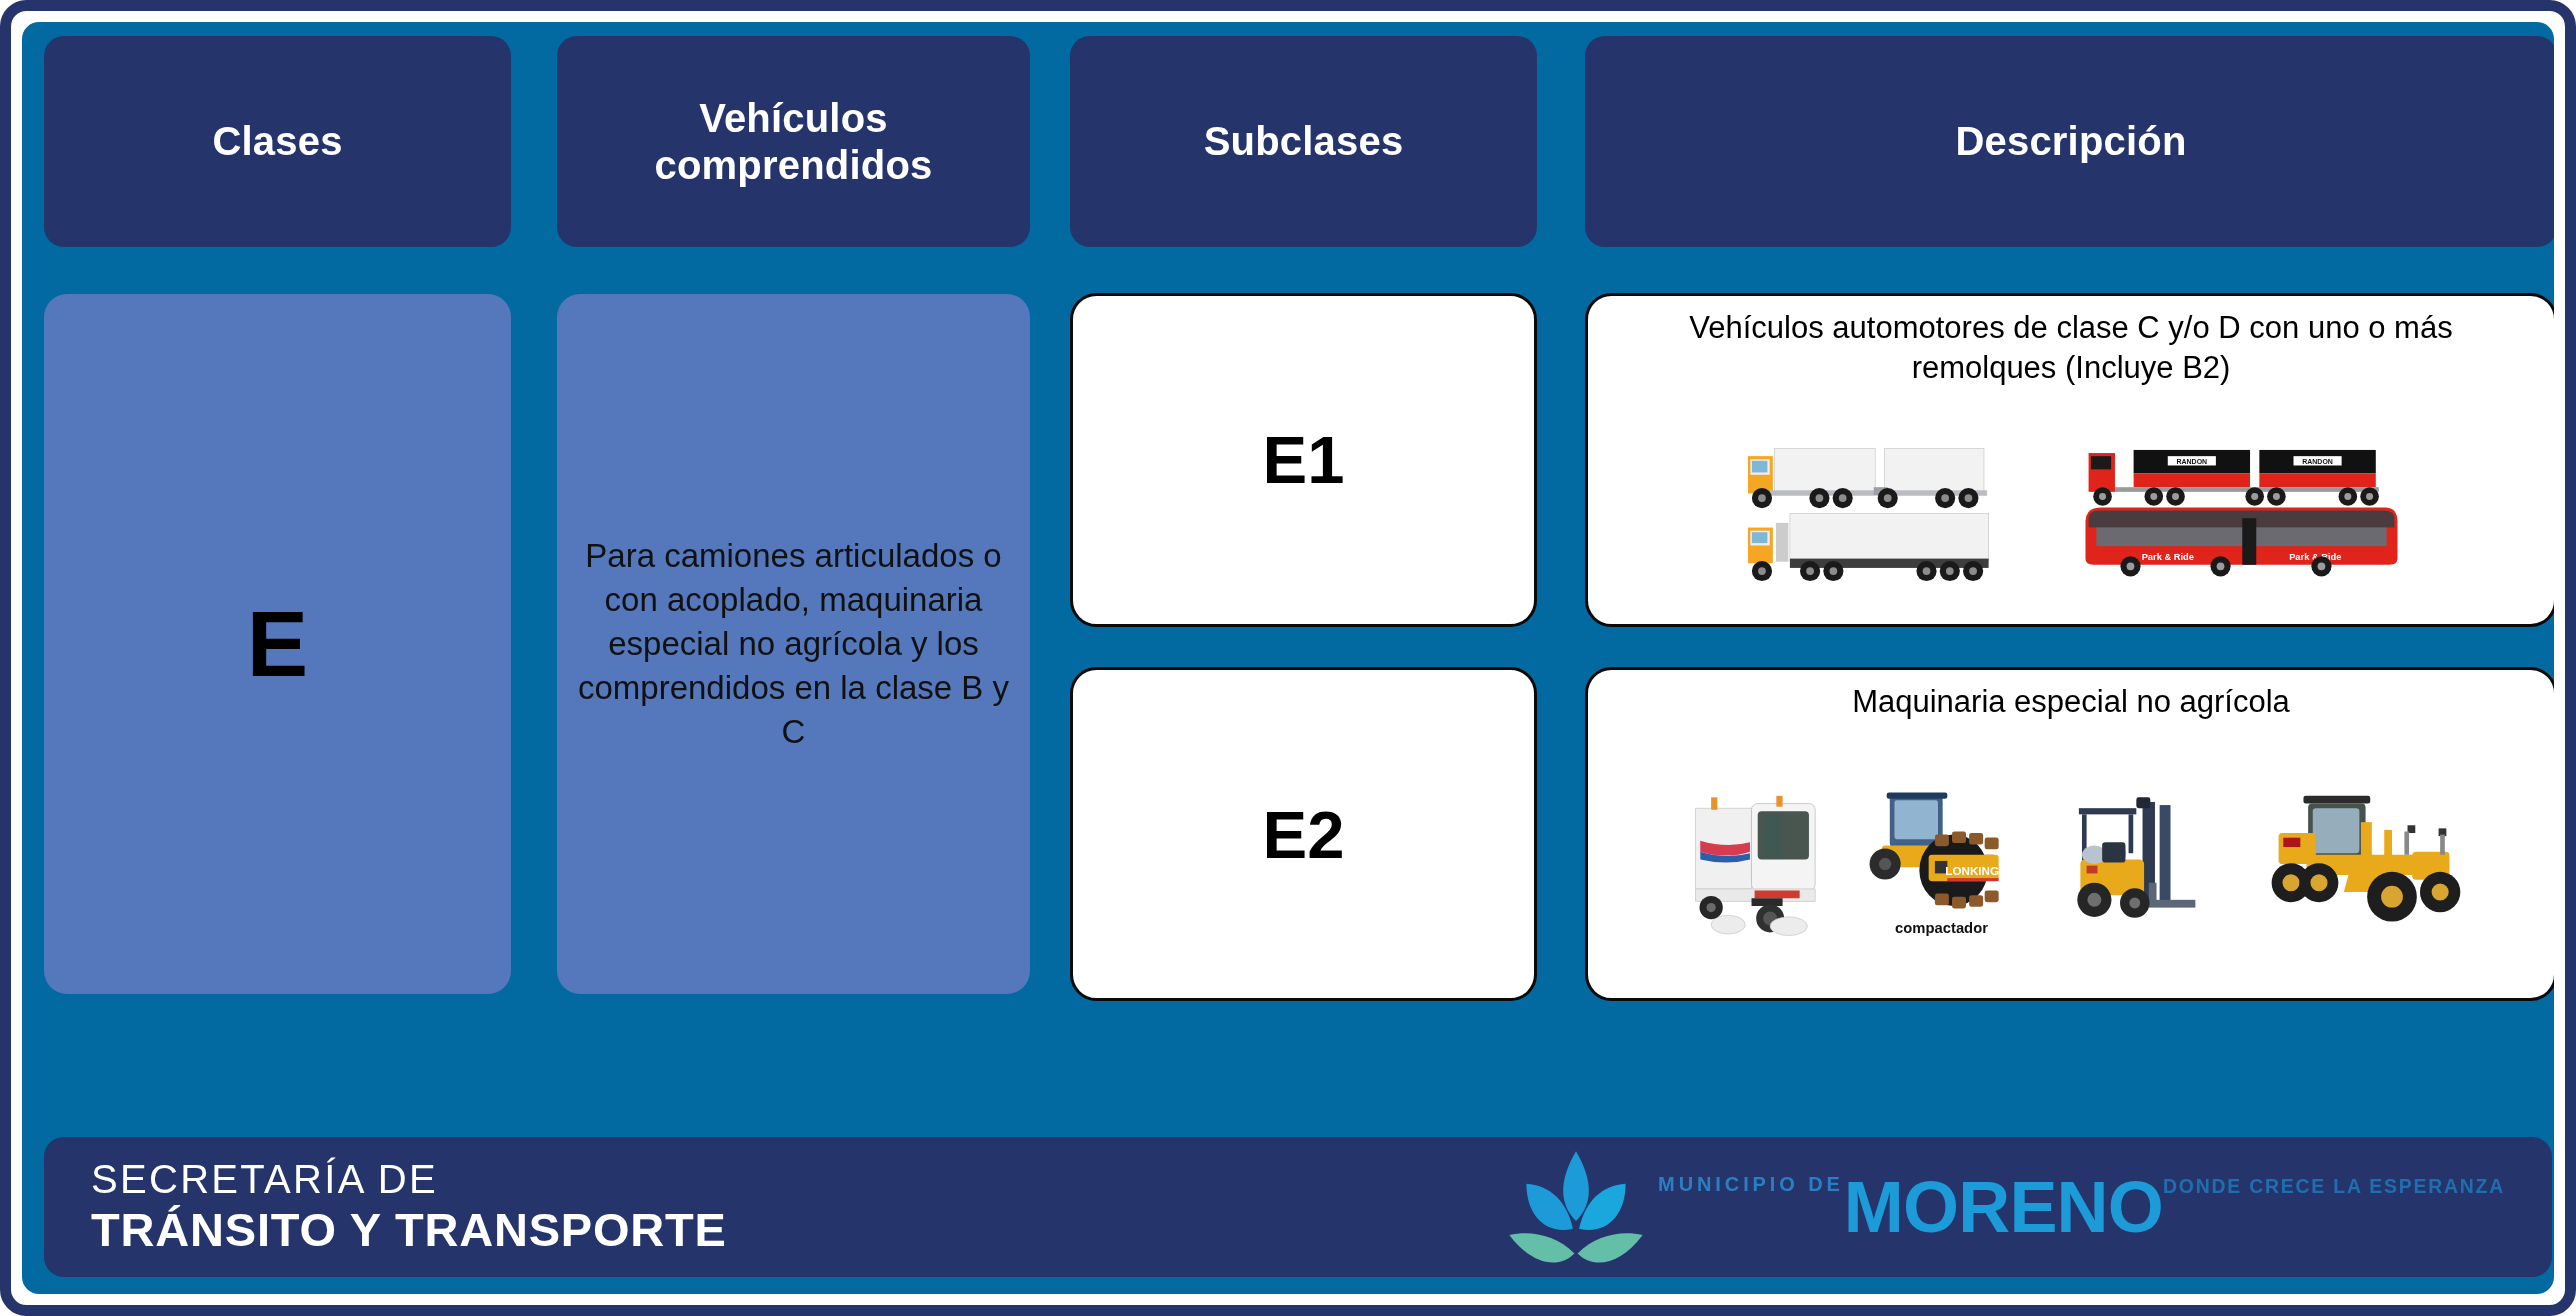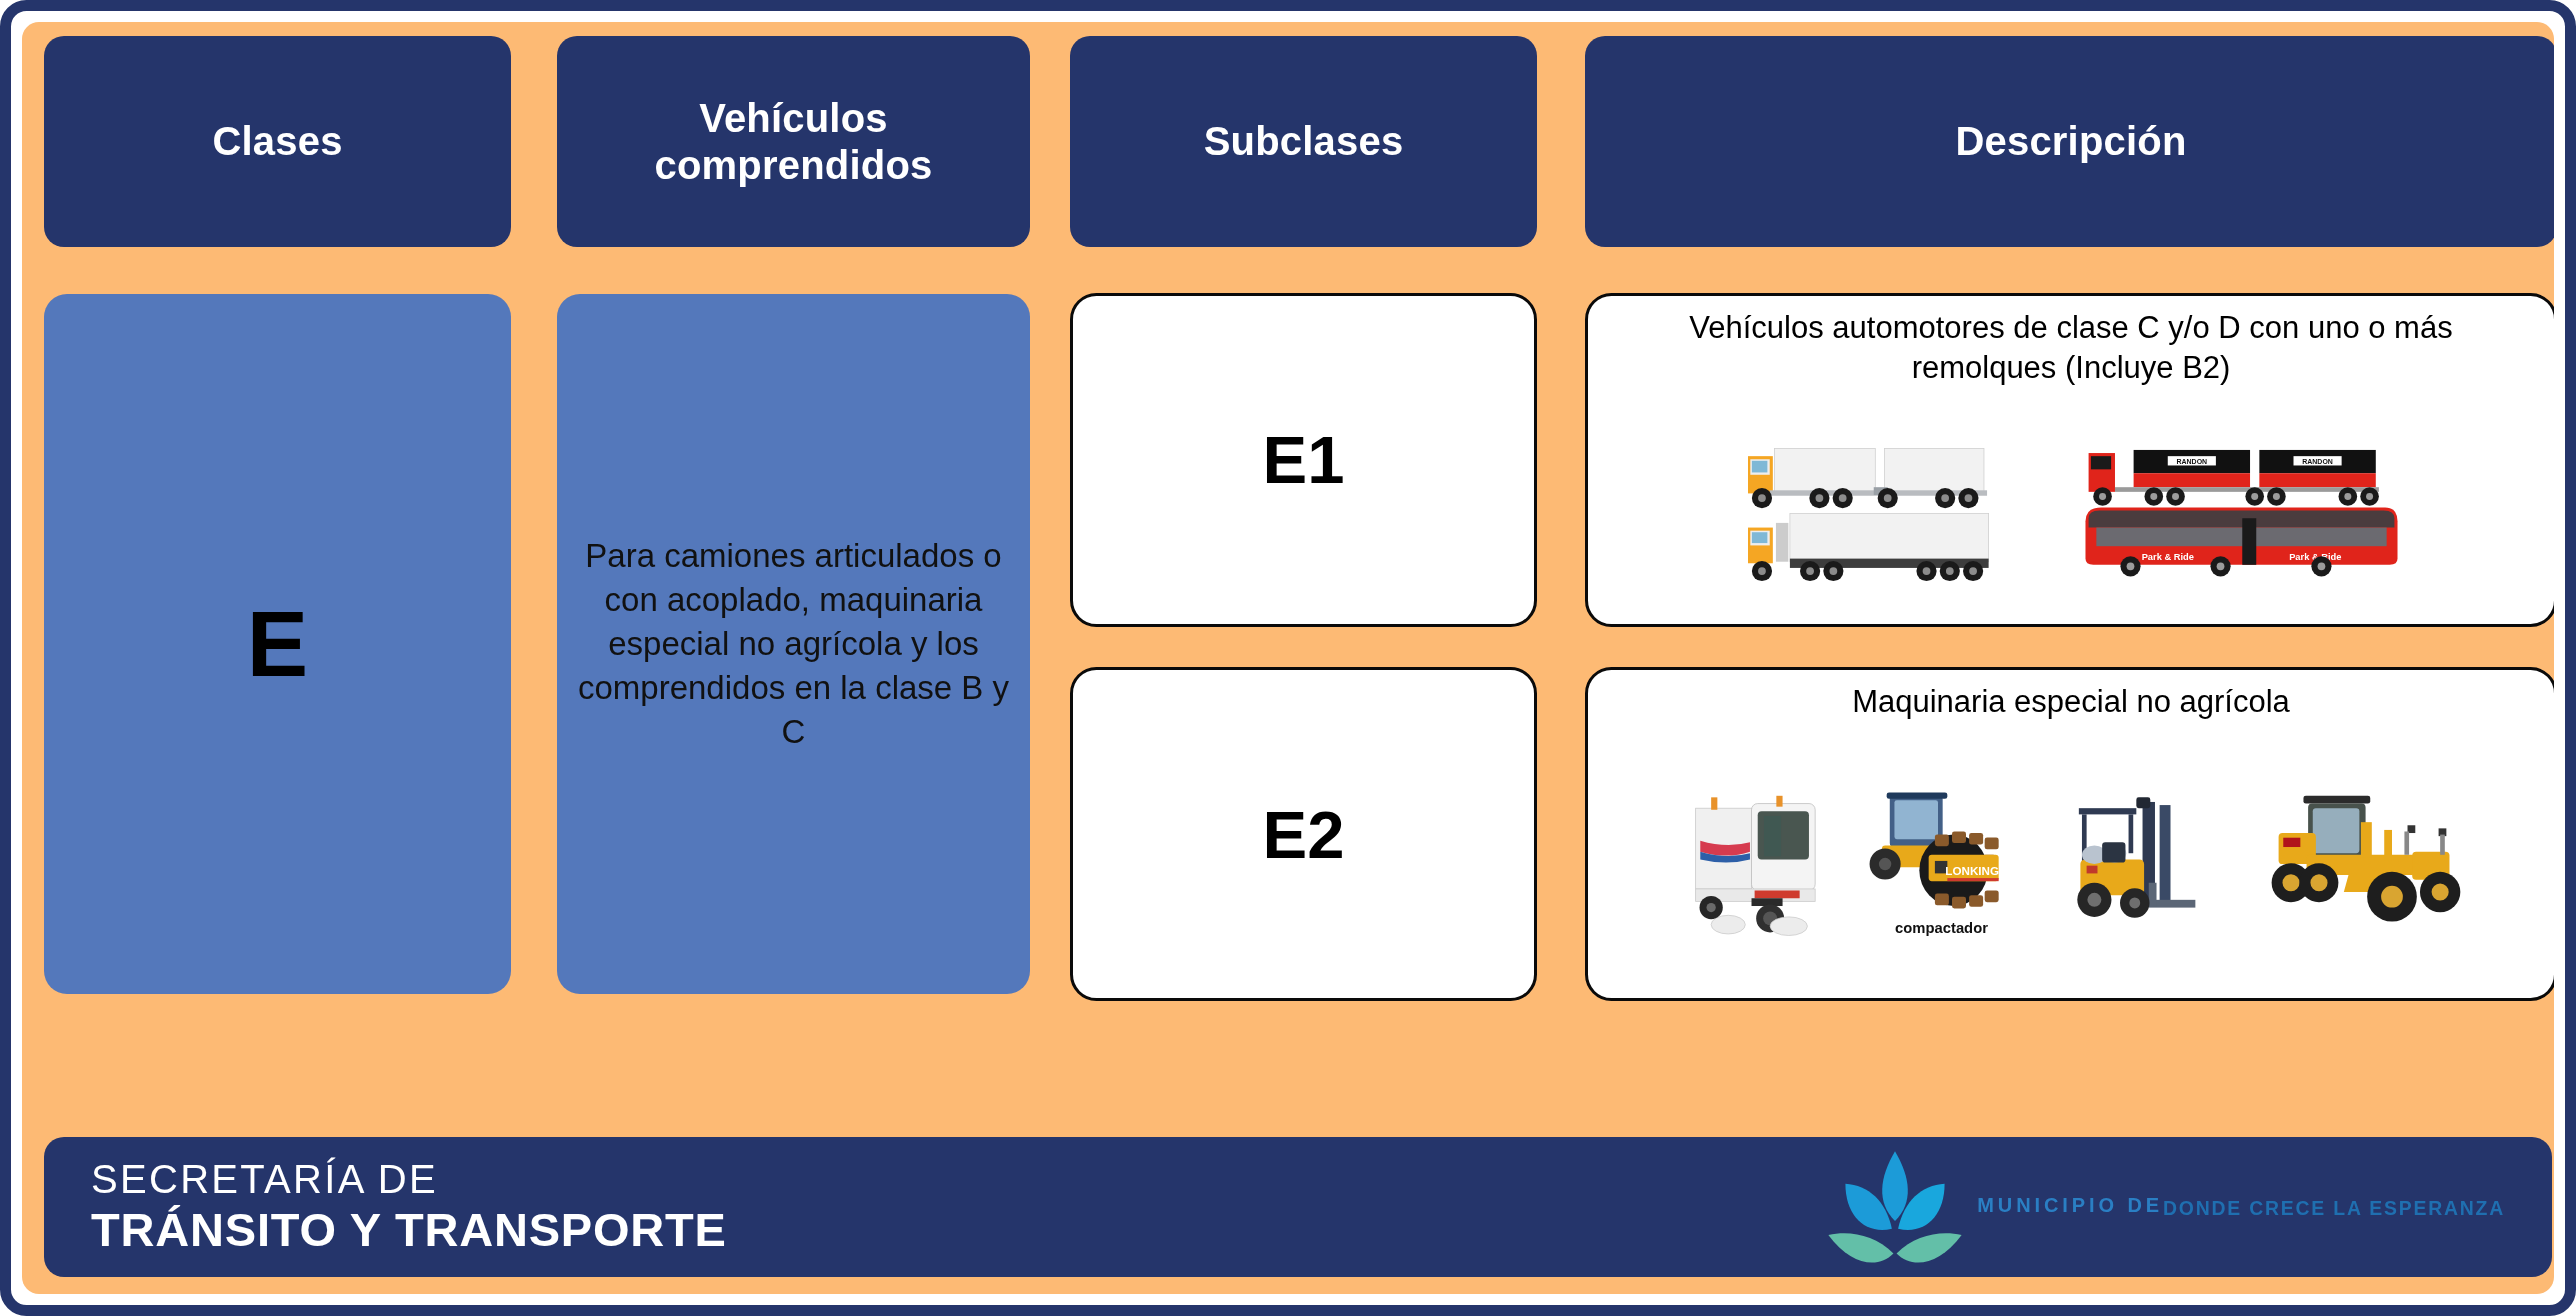--- a/index.html
+++ b/index.html
@@ -12,21 +12,21 @@
   .page{
     position:absolute;inset:0;
     background:#ffffff;
     border:11px solid #25356b;
     border-radius:26.4px;
     box-sizing:border-box;
   }
   .inner{
     position:absolute;
     left:11px;top:11px;right:11px;bottom:11px;
-    background:#fdba74;
+    background:#0369a1;
     border-radius:17px;
     overflow:hidden;
   }
 
   
   .header-row{position:absolute;left:0;top:0;width:100%;height:233px;}
   .hbox{
     position:absolute;
     background:#25356b;
     border-radius:20px;
@@ -375,20 +375,21 @@
       <div class="logo">
         <svg width="140" height="124" viewBox="0 0 180 160">
           <path d="M90 8 C70 42 66 74 90 98 C114 74 110 42 90 8 Z" fill="#1c9bd8"></path>
           <path d="M26 50 C26 92 52 116 86 108 C78 72 56 52 26 50 Z" fill="#1c9bd8"></path>
           <path d="M154 50 C154 92 128 116 94 108 C102 72 124 52 154 50 Z" fill="#19a7dd"></path>
           <path d="M4 116 C34 156 68 160 88 140 C64 116 32 110 4 116 Z" fill="#63bfa8"></path>
           <path d="M176 116 C146 156 112 160 92 140 C116 116 148 110 176 116 Z" fill="#63bfa8"></path>
         </svg>
         <div class="logo-words">
           <div class="lw-top">MUNICIPIO DE</div>
+          <div class="lw-mid">MORENO</div>
           <div class="lw-bot">DONDE CRECE LA ESPERANZA</div>
         </div>
       </div>
     </div>
 
   </div>
 </div>
 
 
 </body></html>

